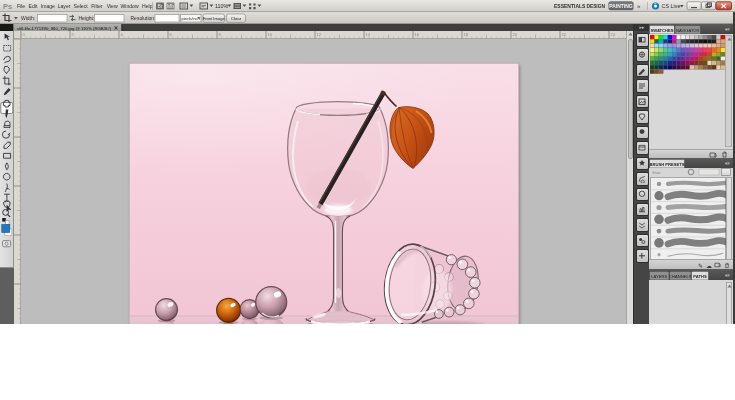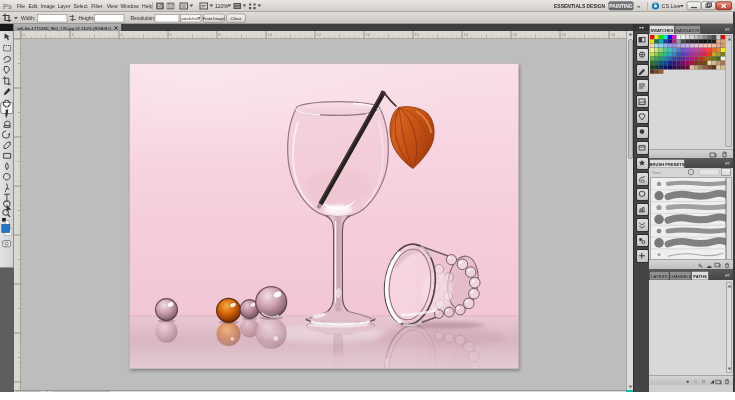--- a/index.html
+++ b/index.html
@@ -1,15 +1,15 @@
 <!DOCTYPE html>
 <html><head><meta charset="utf-8"><style>
 *{margin:0;padding:0;box-sizing:border-box}
 html,body{width:735px;height:400px;overflow:hidden}
-#app{position:relative;width:735px;height:392px;font-family:"Liberation Sans",sans-serif;background:#14b8a6;overflow:hidden}
+#app{position:relative;width:735px;height:324px;font-family:"Liberation Sans",sans-serif;background:#14b8a6;overflow:hidden}
 .abs{position:absolute}
 #menubar{left:0;top:0;width:735px;height:12px;background:linear-gradient(#e9e7e4,#d2cfca);border-bottom:1px solid #a9a6a1}
 #optbar{left:0;top:12px;width:735px;height:12px;background:linear-gradient(#e0ded9,#ccc9c4);border-bottom:1px solid #9b9894}
 #tabbar{left:0;top:24px;width:633px;height:8px;background:#3e3e3e}
 #toolbox{left:0;top:31px;width:13.5px;height:237px;background:linear-gradient(90deg,#e3e3e3,#d2d2d2);border-right:1px solid #8f8f8f;border-bottom:1px solid #8f8f8f}
 #belowtool{left:0;top:268px;width:13.5px;height:129px;background:#5e5e5e}
 #rcorner{left:13.5px;top:31px;width:7.5px;height:8px;background:#d9d6d0;border-right:1px solid #a9a6a1;border-bottom:1px solid #a9a6a1}
 #hruler{left:21px;top:31px;width:605px;height:8px;background:#dbd8d2;border-bottom:1px solid #a9a6a1}
 #vruler{left:13.5px;top:39px;width:7.5px;height:351px;background:#dbd8d2;border-right:1px solid #a9a6a1}
 #canvas{left:21px;top:39px;width:605px;height:351px;background:#bdbdbd}

